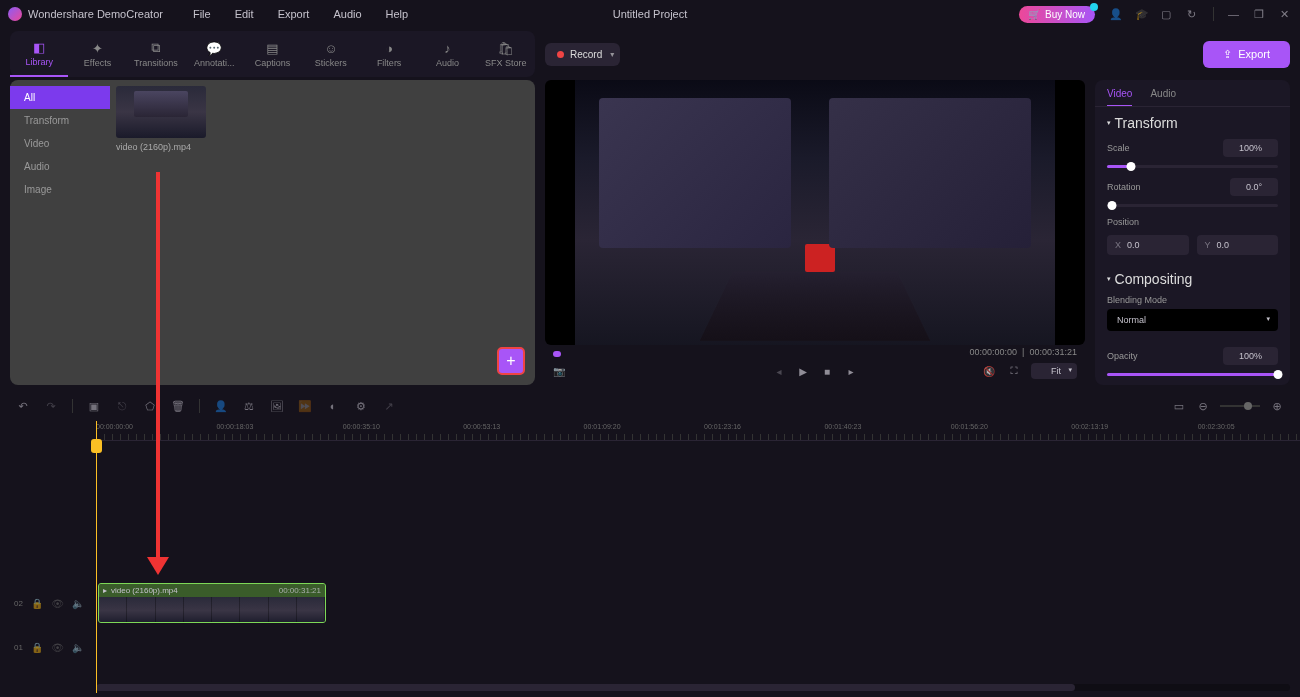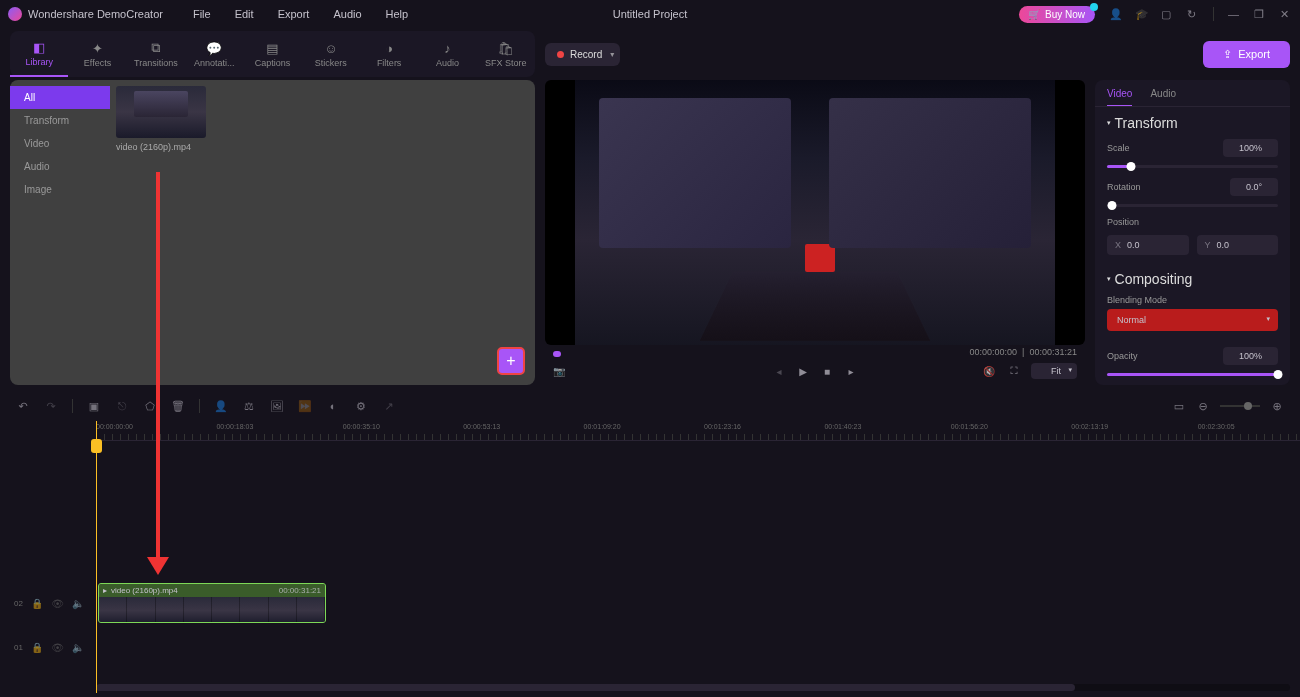--- a/index.html
+++ b/index.html
@@ -59,21 +59,21 @@
 .insp-header::before{content:'▾';font-size:7px}
 .insp-row{display:flex;align-items:center;margin-bottom:8px}
 .insp-label{font-size:9px;color:#999;flex:1}
 .insp-value{background:#2a2434;padding:4px 16px;border-radius:4px;font-size:9px;min-width:44px;text-align:center}
 .insp-slider{width:100%;height:3px;background:#2a2434;border-radius:2px;position:relative;margin-top:2px}
 .insp-slider-fill{position:absolute;left:0;height:100%;background:#a855f7;border-radius:2px}
 .insp-slider-thumb{position:absolute;top:-3px;width:9px;height:9px;background:#fff;border-radius:50%;transform:translateX(-50%)}
 .pos-row{display:flex;gap:8px;margin-top:4px}
 .pos-input{flex:1;background:#2a2434;padding:5px 8px;border-radius:4px;font-size:9px;display:flex;gap:6px}
 .pos-input span:first-child{opacity:.5}
-.blend-select{width:100%;background:#b91c1c;padding:6px 10px;border-radius:4px;font-size:9px;position:relative;cursor:pointer}
+.blend-select{width:100%;background:#000000;padding:6px 10px;border-radius:4px;font-size:9px;position:relative;cursor:pointer}
 .blend-select::after{content:'▾';position:absolute;right:8px;font-size:7px}
 .timeline-toolbar{height:30px;display:flex;align-items:center;padding:0 16px;gap:14px;margin-top:6px}
 .tt-icon{opacity:.55;cursor:pointer;font-size:11px;width:14px;text-align:center}
 .tt-sep{width:1px;height:14px;background:#333}
 .tt-right{margin-left:auto;display:flex;align-items:center;gap:10px}
 .zoom-slider{width:40px;height:2px;background:#333;position:relative}
 .zoom-slider::after{content:'';position:absolute;right:8px;top:-3px;width:8px;height:8px;background:#666;border-radius:50%}
 .timeline{flex:1;position:relative;padding-left:96px}
 .ruler{height:20px;position:relative;border-bottom:1px solid #2a2434;font-size:7px;color:#666}
 .ruler-mark{position:absolute;top:2px}

